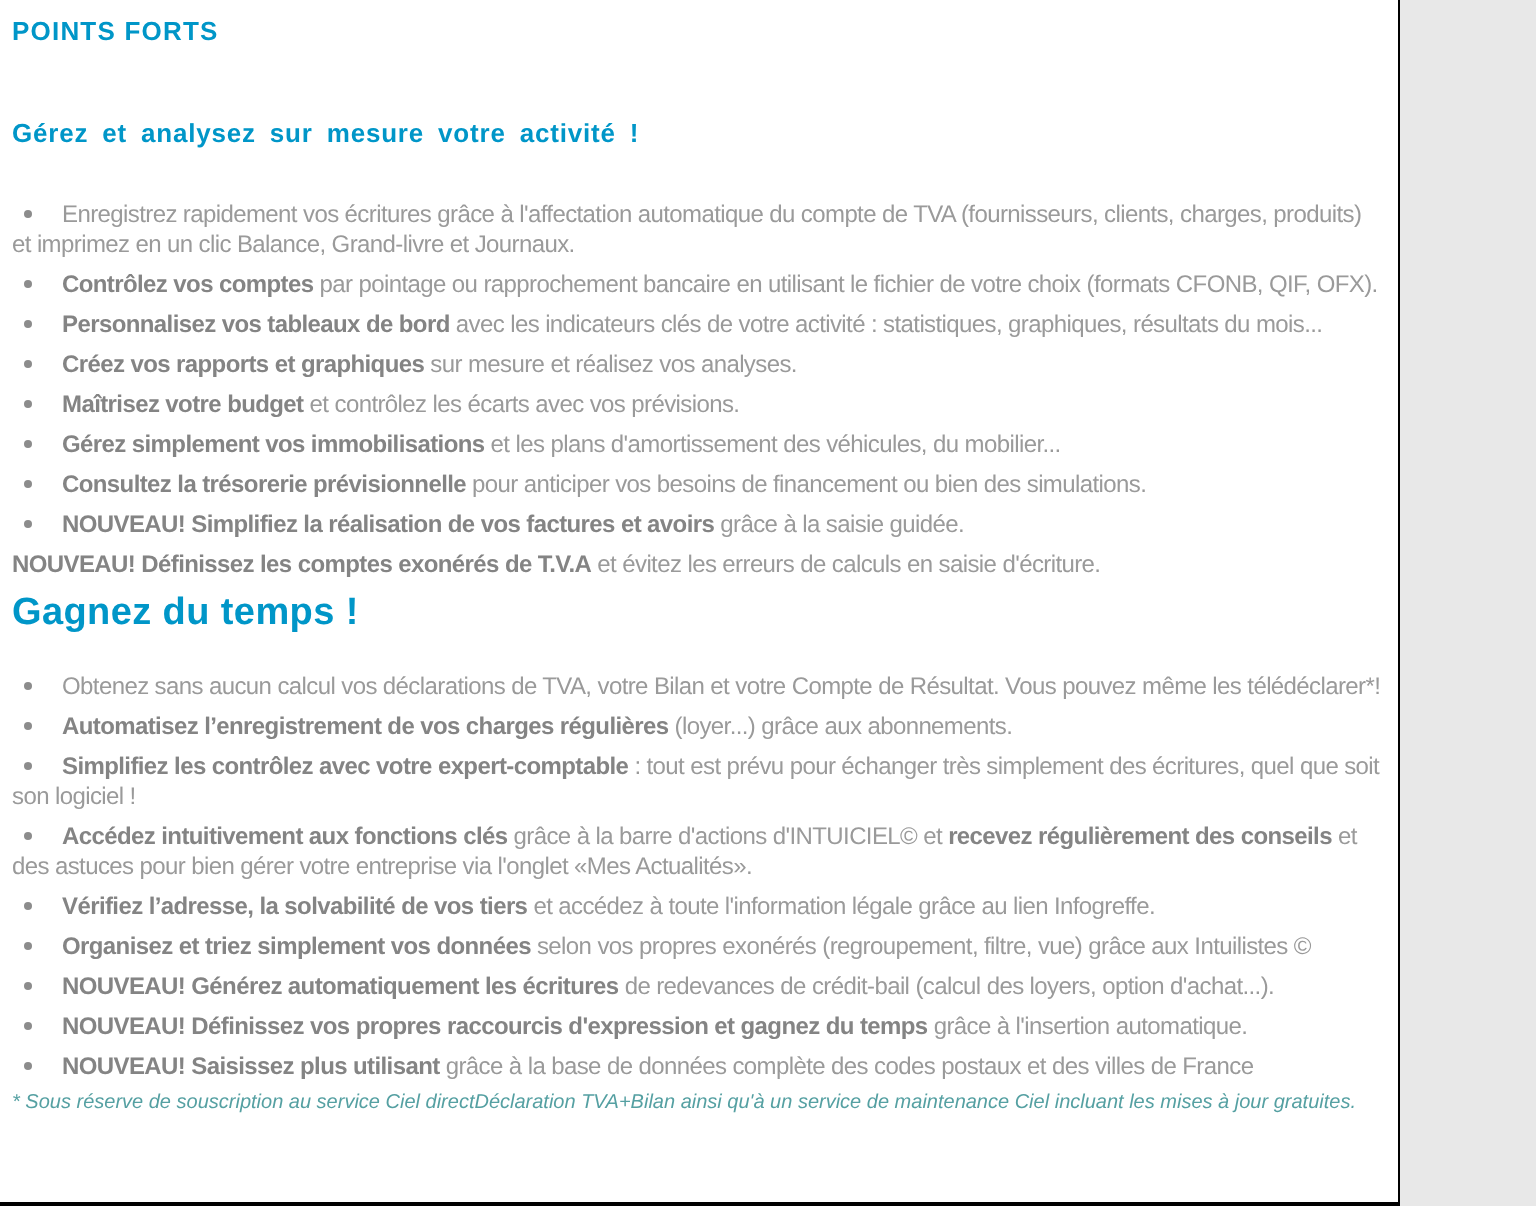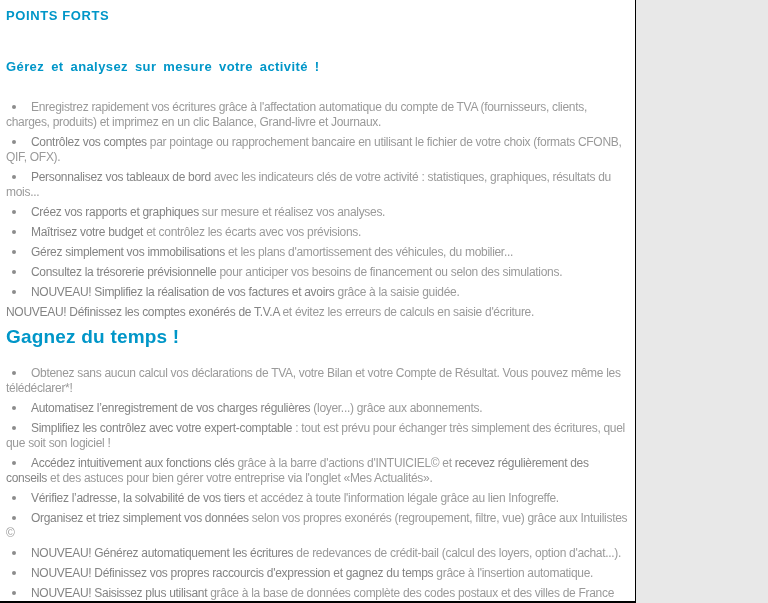--- a/index.html
+++ b/index.html
@@ -13,21 +13,21 @@
   }
   html,body{margin:0;padding:0;}
   body{
     width:768px;height:603px;
     background:#e8e8e8;
     font-family:"Liberation Sans", sans-serif;
   }
   .page{
     position:relative;
     box-sizing:border-box;
-    width:636px;height:603px;
+    width:700px;height:603px;
     background:var(--background);
     border-right:1px solid var(--border);
     border-bottom:2px solid var(--border);
     padding:8px 6px 0 6px;
     overflow:hidden;
   }
   .title{
     color:var(--heading);
     font-size:13px;
     font-weight:bold;
@@ -44,21 +44,21 @@
   }
   .list-1{margin-top:26px;}
   .list-2{margin-top:0;}
   .item{
     font-size:12px;
     line-height:15px;
     letter-spacing:-0.3px;
     color:var(--body);
     margin-bottom:5px;
   }
-  .item .b{font-weight:normal;color:var(--body-bold);margin-top:26px;}
+  .item .b{font-weight:bold;color:var(--body-bold);margin-top:26px;}
   .item .r{font-weight:normal;}
   .bullet{
     display:inline-block;
     width:4px;height:4px;
     border-radius:50%;
     background:var(--bullet);
     margin:0 15px 2px 6px;
     vertical-align:middle;
   }
   .heading-2{
@@ -84,29 +84,30 @@
 <div class="page">
   <h1 class="title">POINTS FORTS</h1>
   <h2 class="subheading">Gérez et analysez sur mesure votre activité !</h2>
   <div class="list list-1">
       <div class="item"><span class="bullet"></span><span class="r">Enregistrez rapidement vos écritures grâce à l'affectation automatique du compte de TVA (fournisseurs, clients, charges, produits) et imprimez en un clic Balance, Grand-livre et Journaux.</span></div>
       <div class="item"><span class="bullet"></span><span class="b">Contrôlez vos comptes</span><span class="r"> par pointage ou rapprochement bancaire en utilisant le fichier de votre choix (formats CFONB, QIF, OFX).</span></div>
       <div class="item"><span class="bullet"></span><span class="b">Personnalisez vos tableaux de bord</span><span class="r"> avec les indicateurs clés de votre activité : statistiques, graphiques, résultats du mois...</span></div>
       <div class="item"><span class="bullet"></span><span class="b">Créez vos rapports et graphiques</span><span class="r"> sur mesure et réalisez vos analyses.</span></div>
       <div class="item"><span class="bullet"></span><span class="b">Maîtrisez votre budget</span><span class="r"> et contrôlez les écarts avec vos prévisions.</span></div>
       <div class="item"><span class="bullet"></span><span class="b">Gérez simplement vos immobilisations</span><span class="r"> et les plans d'amortissement des véhicules, du mobilier...</span></div>
-      <div class="item"><span class="bullet"></span><span class="b">Consultez la trésorerie prévisionnelle</span><span class="r"> pour anticiper vos besoins de financement ou selon des simulations.</span></div>
+      <div class="item"><span class="bullet"></span><span class="b">Consultez la trésorerie prévisionnelle</span><span class="r"> pour anticiper vos besoins de financement ou bien des simulations.</span></div>
       <div class="item"><span class="bullet"></span><span class="b">NOUVEAU! Simplifiez la réalisation de vos factures et avoirs</span><span class="r"> grâce à la saisie guidée.</span></div>
       <div class="item"><span class="b">NOUVEAU! Définissez les comptes exonérés de T.V.A</span><span class="r"> et évitez les erreurs de calculs en saisie d'écriture.</span></div>
     </div>
   <h2 class="heading-2">Gagnez du temps !</h2>
   <div class="list list-2">
       <div class="item"><span class="bullet"></span><span class="r">Obtenez sans aucun calcul vos déclarations de TVA, votre Bilan et votre Compte de Résultat. Vous pouvez même les télédéclarer*!</span></div>
       <div class="item"><span class="bullet"></span><span class="b">Automatisez l’enregistrement de vos charges régulières</span><span class="r"> (loyer...) grâce aux abonnements.</span></div>
       <div class="item"><span class="bullet"></span><span class="b">Simplifiez les contrôlez avec votre expert-comptable</span><span class="r"> : tout est prévu pour échanger très simplement des écritures, quel que soit son logiciel !</span></div>
       <div class="item"><span class="bullet"></span><span class="b">Accédez intuitivement aux fonctions clés</span><span class="r"> grâce à la barre d'actions d'INTUICIEL© et </span><span class="b">recevez régulièrement des conseils</span><span class="r"> et des astuces pour bien gérer votre entreprise via l'onglet «Mes Actualités».</span></div>
       <div class="item"><span class="bullet"></span><span class="b">Vérifiez l’adresse, la solvabilité de vos tiers</span><span class="r"> et accédez à toute l'information légale grâce au lien Infogreffe.</span></div>
       <div class="item"><span class="bullet"></span><span class="b">Organisez et triez simplement vos données</span><span class="r"> selon vos propres exonérés (regroupement, filtre, vue) grâce aux Intuilistes ©</span></div>
       <div class="item"><span class="bullet"></span><span class="b">NOUVEAU! Générez automatiquement les écritures</span><span class="r"> de redevances de crédit-bail (calcul des loyers, option d'achat...).</span></div>
       <div class="item"><span class="bullet"></span><span class="b">NOUVEAU! Définissez vos propres raccourcis d'expression et gagnez du temps</span><span class="r"> grâce à l'insertion automatique.</span></div>
       <div class="item"><span class="bullet"></span><span class="b">NOUVEAU! Saisissez plus utilisant</span><span class="r"> grâce à la base de données complète des codes postaux et des villes de France</span></div>
     </div>
+  <div class="footnote">* Sous réserve de souscription au service Ciel directDéclaration TVA+Bilan ainsi qu'à un service de maintenance Ciel incluant les mises à jour gratuites.</div>
 </div>
 
 </body></html>

